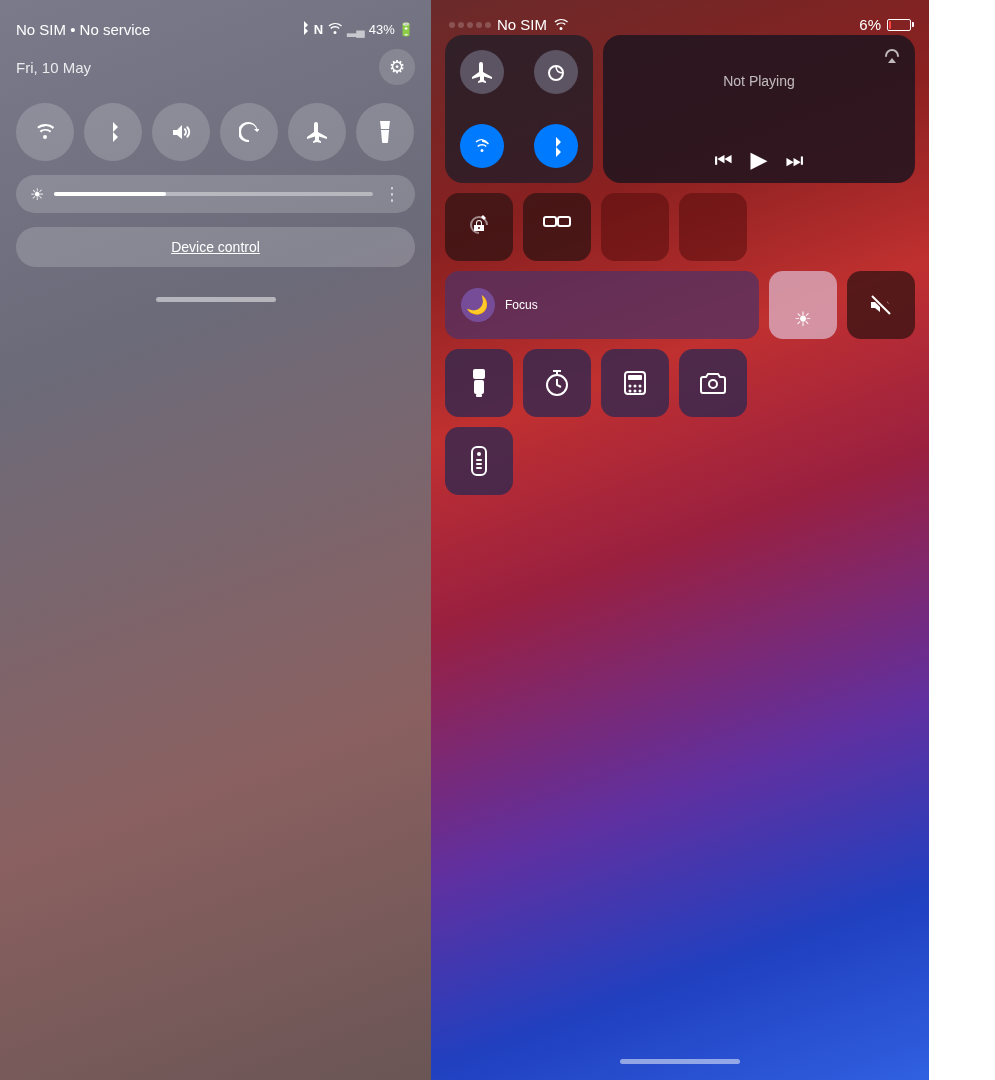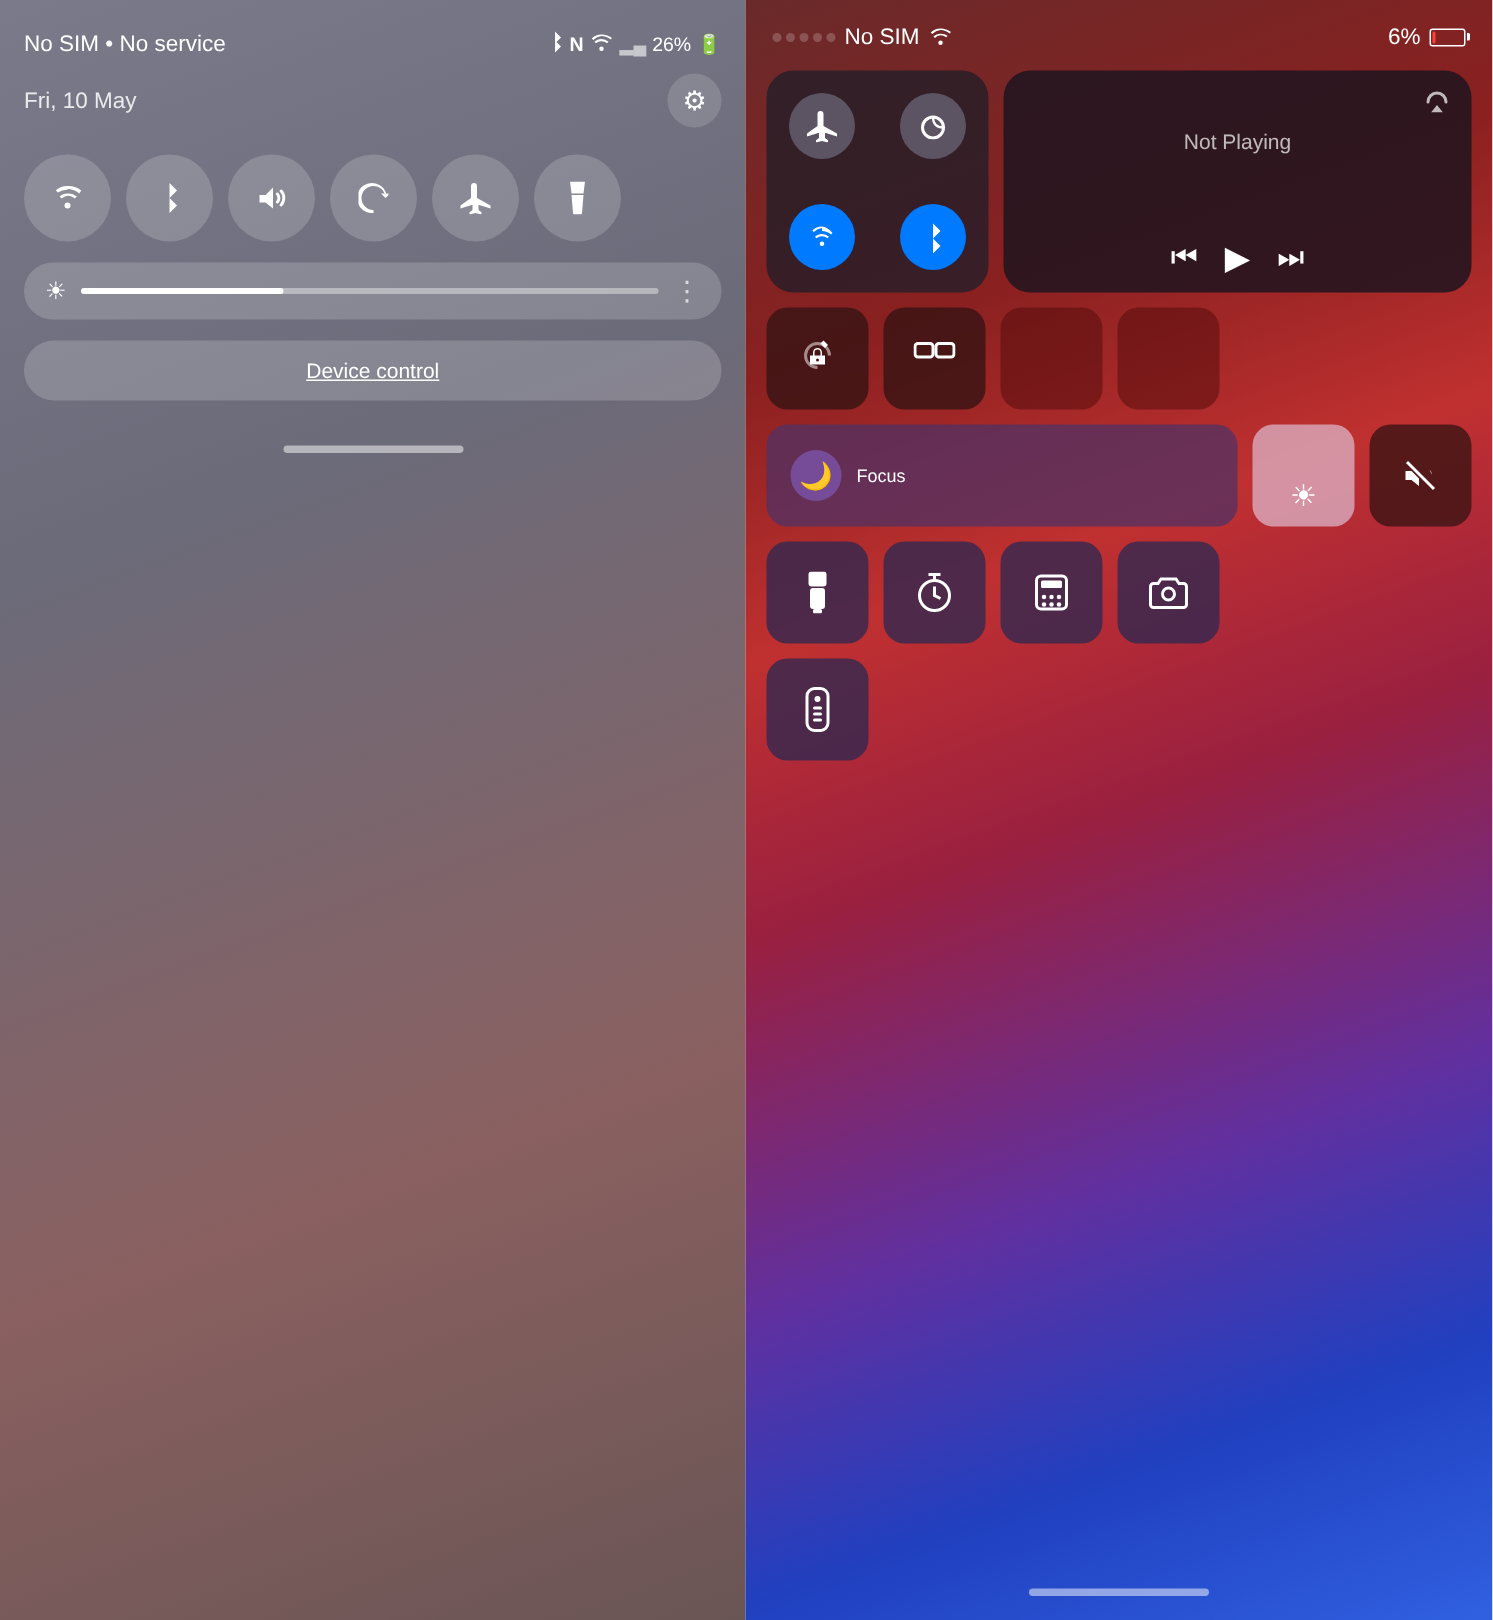--- a/index.html
+++ b/index.html
@@ -6,21 +6,21 @@
     body {
       width: 995px;
       height: 1080px;
       display: flex;
       font-family: -apple-system, 'SF Pro Display', 'Helvetica Neue', sans-serif;
       overflow: hidden;
     }
 
     
     .android-panel {
-      width: 497px;
+      width: 431px;
       height: 1080px;
       background: linear-gradient(160deg, #7a7a8a 0%, #6b6b7a 30%, #8a6060 70%, #6a5555 100%);
       position: relative;
       display: flex;
       flex-direction: column;
       padding: 20px 16px 10px;
     }
 
     .android-status-bar {
       display: flex;
@@ -160,21 +160,21 @@
       position: relative;
       display: flex;
       flex-direction: column;
       padding: 16px 14px 10px;
     }
 
     .ios-status-bar {
       display: flex;
       justify-content: space-between;
       align-items: center;
-      margin-bottom: 14px;
+      margin-bottom: 2px;
       padding: 0 4px;
     }
     .ios-status-left {
       display: flex;
       align-items: center;
       gap: 6px;
       color: white;
       font-size: 15px;
       font-weight: 500;
     }
@@ -462,21 +462,21 @@
 
       <span style="font-weight:bold;font-size:13px;color:white;">N</span>
 
       <span>
         <svg width="16" height="12" viewBox="0 0 16 12" fill="white">
             <path d="M8 9a1.5 1.5 0 110 3 1.5 1.5 0 010-3zm0-3.5c1.4 0 2.7.5 3.7 1.4l1-1A7 7 0 008 4C6.1 4 4.4 4.7 3.3 5.9l1 1A5.2 5.2 0 018 5.5zm0-3.5c2.3 0 4.4.9 6 2.4l1-1A11 11 0 008 1C5.5 1 3.2 2 1.5 3.6l1 1A9 9 0 018 2z"></path>
           </svg>
       </span>
 
       <span style="font-size:12px;color:rgba(255,255,255,0.6);">▂▄</span>
-      <span class="battery-text">26%</span>
+      <span class="battery-text">43%</span>
       <span>🔋</span>
     </div>
   </div>
 
   <div class="android-time-row">
     <div>
       <div style="color:rgba(255,255,255,0.85);font-size:15px;">Fri, 10 May</div>
     </div>
     <div class="gear-btn">⚙</div>
   </div>

